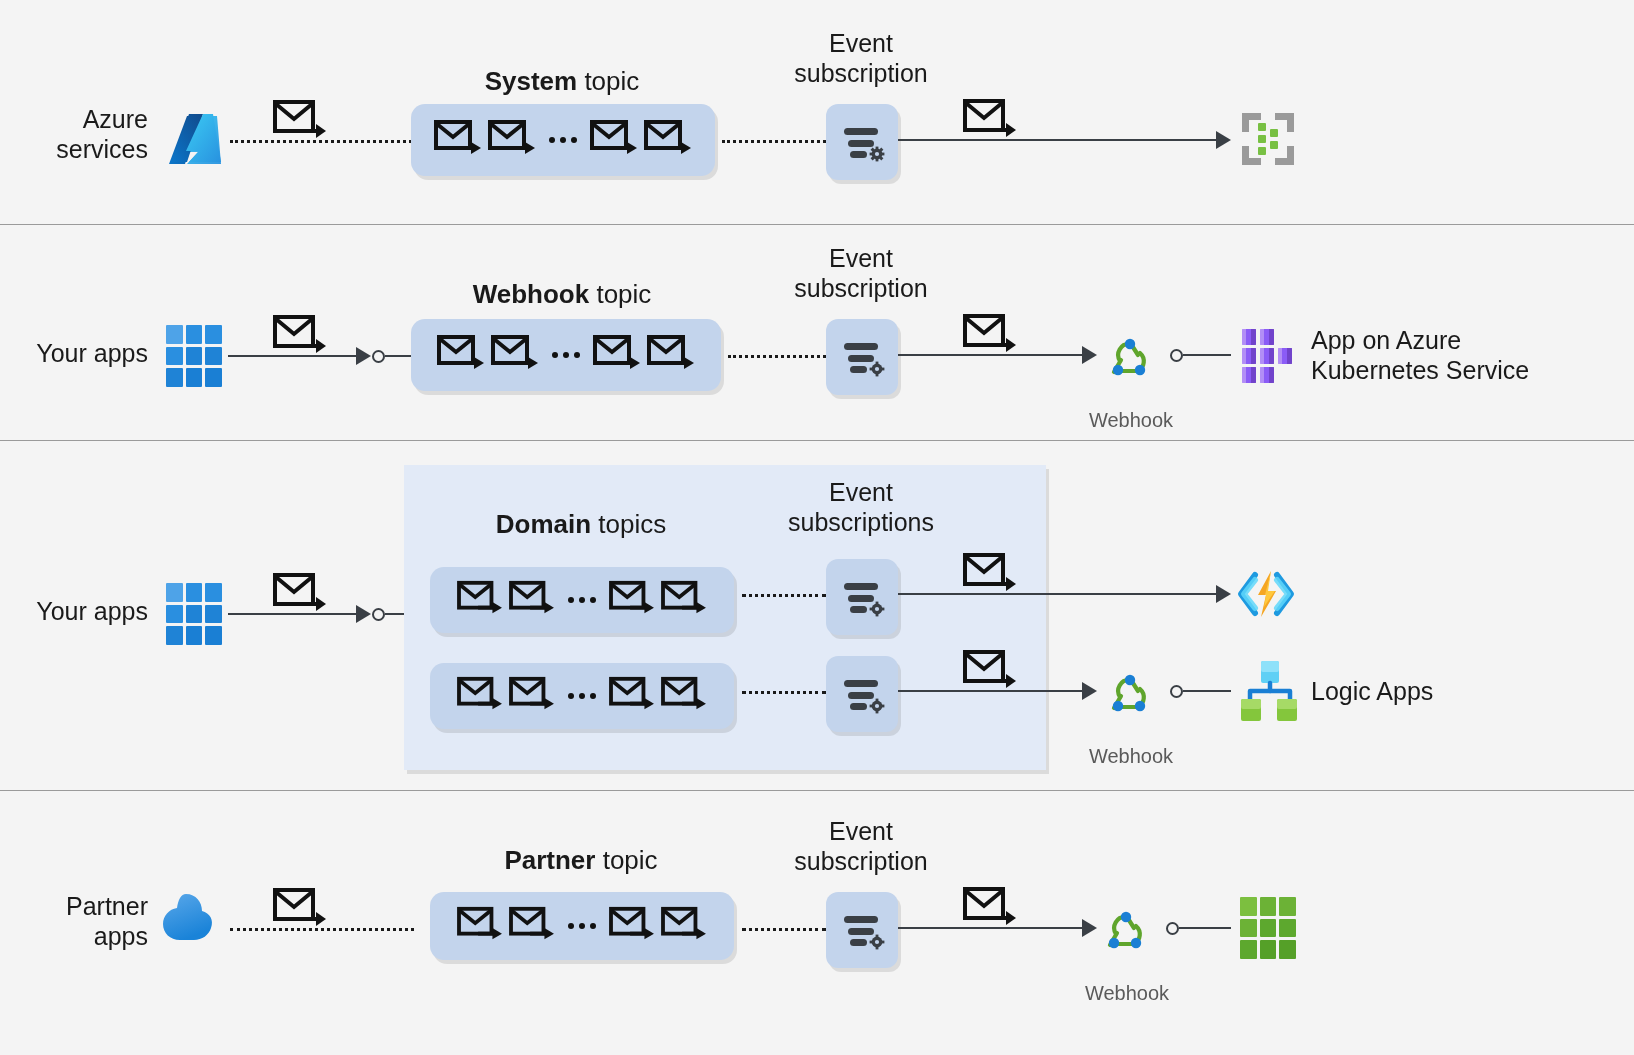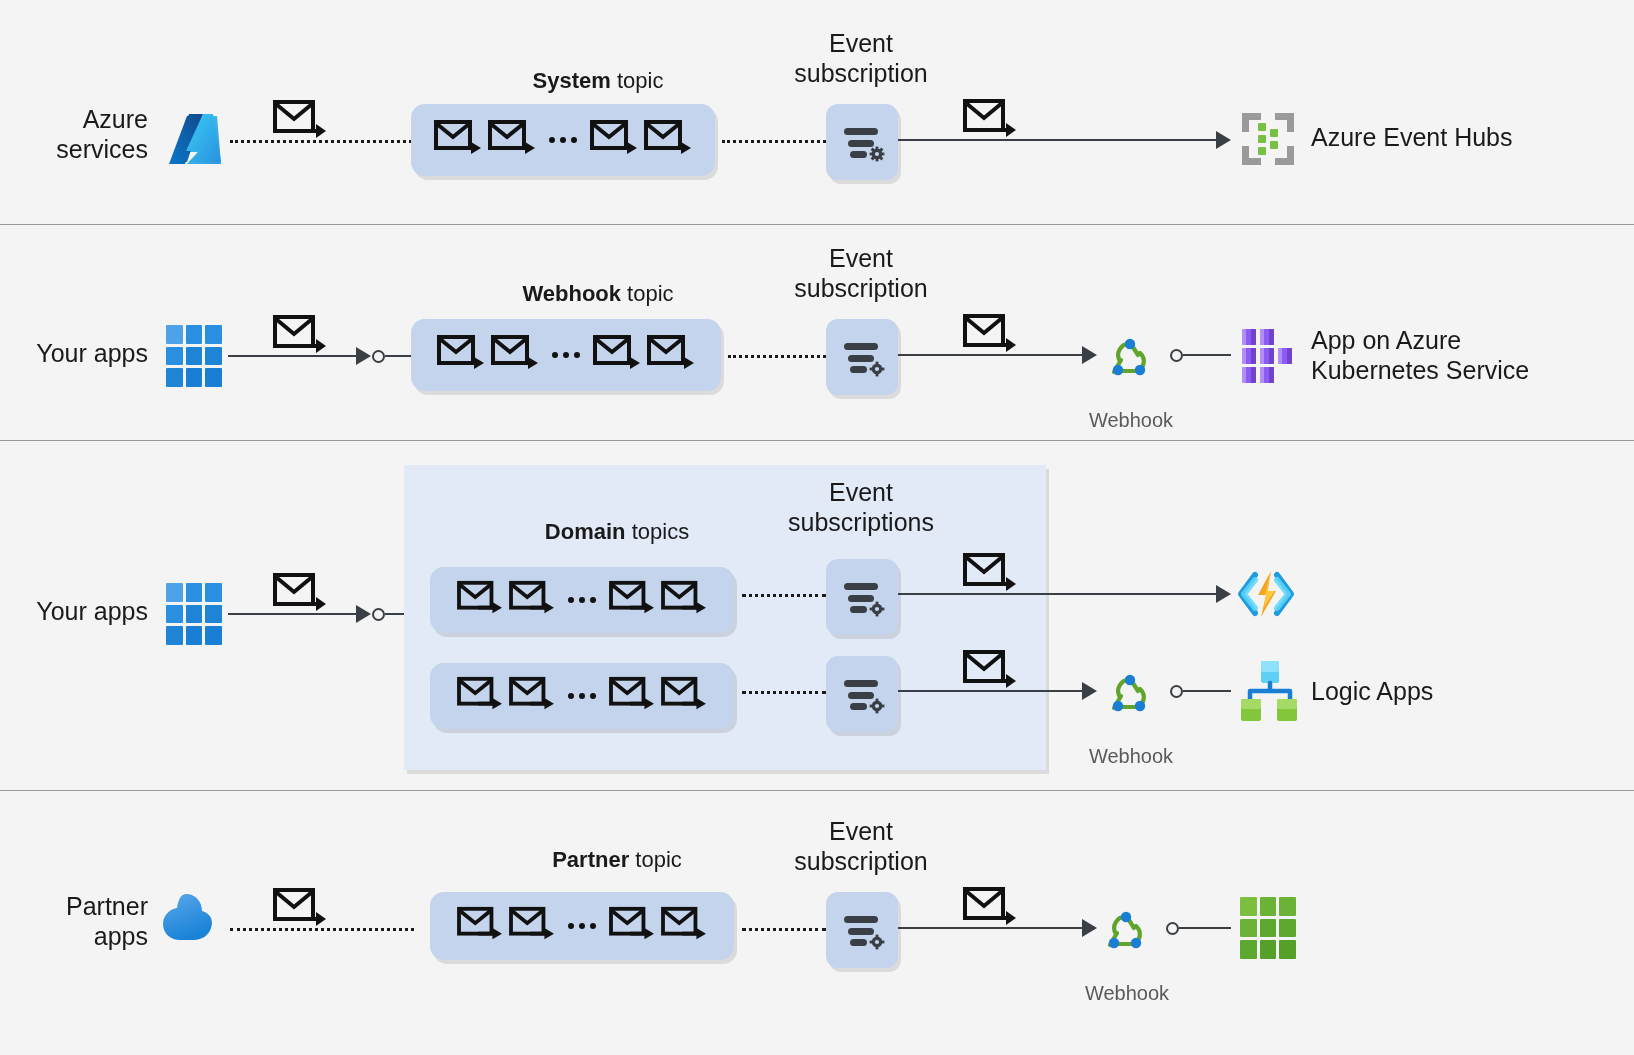--- a/index.html
+++ b/index.html
@@ -29,24 +29,23 @@
     line-height: 30px;
     color: #1a1a1a;
     white-space: pre-line;
   }
   .lbl.center { text-align: center; transform: translateX(-50%); }
   .lbl.right  { text-align: right; transform: translateX(-100%); }
   .lbl.left   { text-align: left; }
 
   .topic-title {
     position: absolute;
-    font-size: 22px; line-height: 30px;
+    font-size: 26px; line-height: 30px;
     text-align: center; transform: translateX(-50%);
     white-space: nowrap;
-    margin-left: 36px;
   }
   .topic-title b { font-weight: 700; }
   .topic-title span { font-weight: 400; }
 
   .webhook-lbl {
     position: absolute;
     font-size: 20px; color: #5a5a5a;
     text-align: center; transform: translateX(-50%);
     white-space: nowrap;
     margin-top: 24px;
@@ -239,21 +238,20 @@
       </g>
       <g fill="#78c043">
         <rect x="19" y="13" width="8" height="8" rx="1"></rect>
         <rect x="19" y="25" width="8" height="8" rx="1"></rect>
         <rect x="19" y="37" width="8" height="8" rx="1"></rect>
         <rect x="31" y="19" width="8" height="8" rx="1"></rect>
         <rect x="31" y="31" width="8" height="8" rx="1"></rect>
       </g>
     </svg>
 
-    <div class="lbl left" style="left:1311px; top:122px; width:320px;">Azure Event Hubs</div>
   </div>
 
   <div class="row" style="top:225px;height:215px">
 
     <div class="lbl right" style="left:148px; top:113px; width:200px; text-align:right;">Your apps</div>
 
     <div class="grid-icon" style="left:166px; top:100px; width:56px; height:62px;">
       <i style="background:#4ea3e8"></i>
         <i style="background:#2a8fe0"></i>
         <i style="background:#2a8fe0"></i>
@@ -420,21 +418,21 @@
 
     <svg class="ico" style="left:272px; top:130px;" width="56" height="42" viewBox="0 0 56 42">
       <rect x="3" y="4" width="38" height="29" fill="none" stroke="#111" stroke-width="4"></rect>
       <polyline points="4,6 22,21 40,6" fill="none" stroke="#111" stroke-width="4"></polyline>
       <line x1="26" y1="33" x2="50" y2="33" stroke="#111" stroke-width="4"></line>
       <polygon points="44,26 54,33 44,40" fill="#111"></polygon>
     </svg>
 
     <div class="domain-box" style="left:404px; top:24px; width:642px; height:305px;"></div>
 
-    <div class="topic-title" style="left:581px; top:76px;">
+    <div class="topic-title" style="left:581px; top:68px;">
       <b>Domain</b><span> topics</span>
     </div>
 
     <div class="lbl center" style="left:861px; top:36px; width:280px;">Event
 subscriptions</div>
 
     <div class="topic-pill" style="left:430px; top:126px; width:304px; height:66px;">
       <svg class="env" width="48" height="42" viewBox="0 0 50 44">
         <rect x="3" y="4" width="34" height="26" fill="none" stroke="#111" stroke-width="4"></rect>
         <polyline points="4,6 20,19 36,6" fill="none" stroke="#111" stroke-width="4"></polyline>

